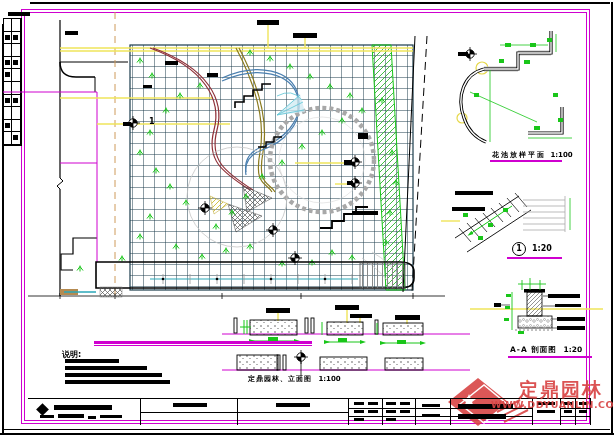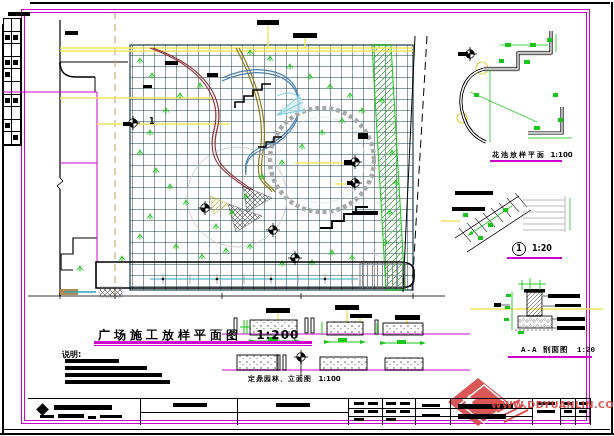--- a/index.html
+++ b/index.html
@@ -399,40 +399,36 @@
     </g>
 
     <g opacity="0.9">
       <polygon points="448,402 478,378 508,402 478,426" fill="#d84545"></polygon>
       <polygon points="460,404 484,385 507,404 484,423" fill="none" stroke="#fff" stroke-width="1.5"></polygon>
       <polygon points="469,394 471,399 476,399 472,402 474,407 469,404 464,407 466,402 462,399 467,399" fill="#fff"></polygon>
       <path d="M497 412L520 400M500 417L524 405M504 422L528 410" stroke="#d84545" stroke-width="2" fill="none"></path>
     </g>
   </svg>
 
-  <div class="label" style="left:98px;top:327px;font-size:12px;letter-spacing:4px;">
-    <span>广场施工放样平面图</span>
-    <span style="letter-spacing:1px;margin-left:6px;">1:200</span>
-  </div>
   <div class="uline" style="left:94px;top:341px;width:218px;height:2.5px;"></div>
   <div class="uline" style="left:94px;top:345px;width:218px;height:1px;"></div>
 
   <div class="label" style="left:492px;top:150px;font-size:7px;letter-spacing:2px;">
     <span>花池放样平面</span>
     <span style="letter-spacing:0;">1:100</span>
   </div>
   <div class="uline" style="left:490px;top:160px;width:72px;height:1.5px;"></div>
 
   <div class="label" style="left:512px;top:242px;width:12px;height:12px;border:1.3px solid #000;border-radius:50%;font-size:8px;text-align:center;line-height:12px;">
     <span>1</span>
   </div>
   <div class="label" style="left:532px;top:244px;font-size:8px;">1:20</div>
   <div class="uline" style="left:507px;top:257px;width:55px;height:1.5px;"></div>
 
-  <div class="label" style="left:521px;top:345px;font-size:7.5px;letter-spacing:1px;font-family:Liberation Mono, monospace;">
+  <div class="label" style="left:510px;top:345px;font-size:7.5px;letter-spacing:1px;">
     <span>A-A 剖面图</span>
     <span style="letter-spacing:0;margin-left:3px;">1:20</span>
   </div>
   <div class="uline" style="left:508px;top:356px;width:84px;height:1.5px;"></div>
 
   <div class="label" style="left:248px;top:374px;font-size:7px;letter-spacing:1px;">
     <span>定鼎园林、立面图</span>
     <span style="letter-spacing:0;margin-left:3px;">1:100</span>
   </div>
 
@@ -484,15 +480,16 @@
     <div class="bar" style="left:430px;top:5px;width:55px;height:5px;"></div>
     <div class="bar" style="left:430px;top:15px;width:48px;height:5px;"></div>
     <div class="bar" style="left:509px;top:3px;width:18px;height:3px;"></div>
     <div class="bar" style="left:509px;top:11px;width:18px;height:3px;"></div>
     <div class="bar" style="left:536px;top:3px;width:8px;height:3px;"></div>
     <div class="bar" style="left:551px;top:3px;width:8px;height:3px;"></div>
     <div class="bar" style="left:536px;top:11px;width:8px;height:3px;"></div>
     <div class="bar" style="left:551px;top:11px;width:8px;height:3px;"></div>
   </div>
 
+  <div id="wm-brand">定鼎园林</div>
   <div id="wm-url">WWW.DDYUANLIN.COM</div>
 
 </div>
 
 </body></html>

